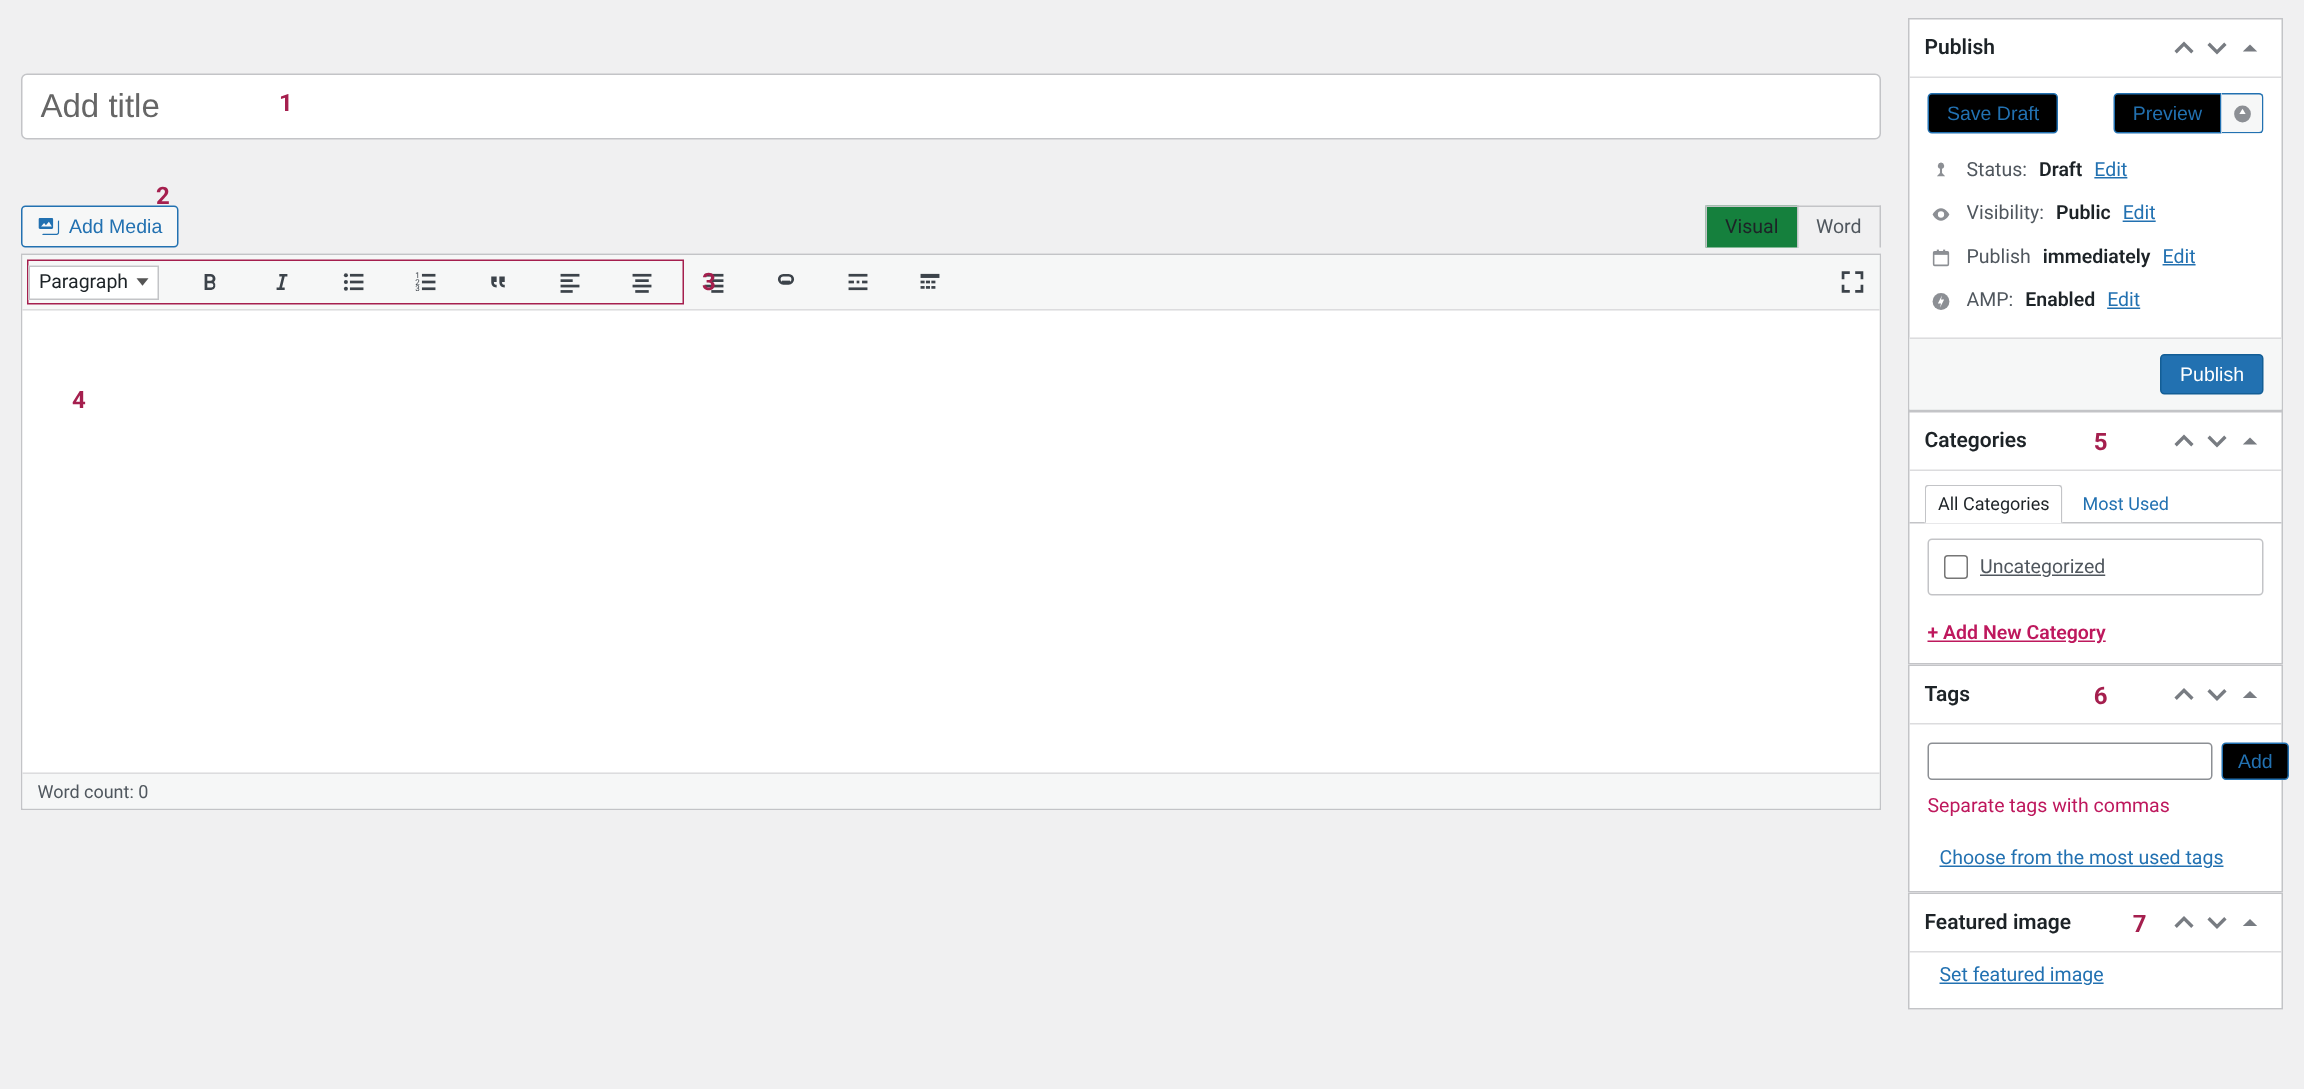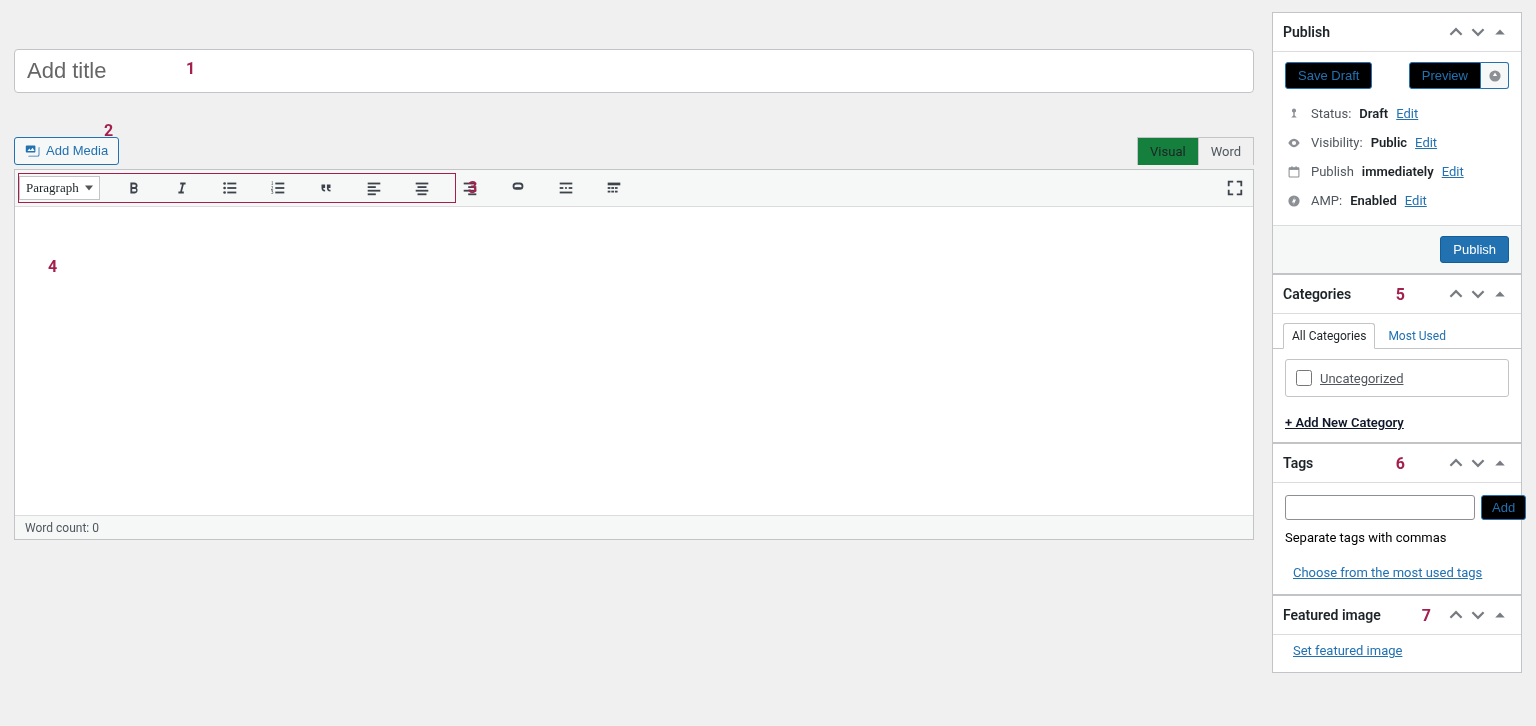--- a/index.html
+++ b/index.html
@@ -73,21 +73,20 @@
   }
   .etab.active { background: #15803d; color: #1d2327; }
   .toolbar {
     background: #f6f7f7;
     border-bottom: 1px solid #dcdcde;
     padding: 4px;
     display: flex;
     align-items: center;
     gap: 20px;
     position: relative;
-    font-family: Liberation Serif, serif;
   }
   .para-select {
     background: #fff;
     border: 1px solid #c3c4c7;
     padding: 3px 20px 3px 6px;
     font-size: 13px;
     cursor: pointer;
     position: relative;
     display: inline-flex;
     align-items: center;
@@ -212,26 +211,26 @@
   .cattab.active { border: 1px solid #c3c4c7; border-bottom: 1px solid #fff; color: #1d2327; background: #fff; border-radius: 3px 3px 0 0;}
   .catlist {
     margin: 10px 12px;
     border: 1px solid #c3c4c7;
     padding: 10px;
     border-radius: 3px;
   }
   .catlist label { display: flex; align-items: center; gap: 8px; color: #50575e; text-decoration: underline;}
   .catlist input[type=checkbox] { width: 16px; height: 16px; }
   .linkline { padding: 8px 12px 12px 12px; }
-  .linkline a { color: #0f172a; text-decoration: underline; font-weight: 600; cursor: pointer; font-size: 13px; }
+  .linkline a { color: #be185d; text-decoration: underline; font-weight: 600; cursor: pointer; font-size: 13px; }
   .tags-row { display: flex; gap: 6px; padding: 12px 12px 6px 12px; }
   .tags-row input[type=text] {
     flex: 1; border: 1px solid #8c8f94; padding: 4px 6px; border-radius: 3px; font-size: 13px;
   }
-  .helptext { padding: 4px 4px 12px 12px; color: #000000; font-size: 13px;}
+  .helptext { padding: 4px 4px 12px 12px; color: #be185d; font-size: 13px;}
   .link-min { padding: 8px 12px 14px 20px; }
   .link-min a { color: #2271b1; text-decoration: underline; cursor: pointer; font-size: 13px;}
   svg { display: block; }
 </style>
 </head>
 <body>
 
 <div class="wrap">
   <div class="main">
     <div style="position:relative;margin-top:37px;">

